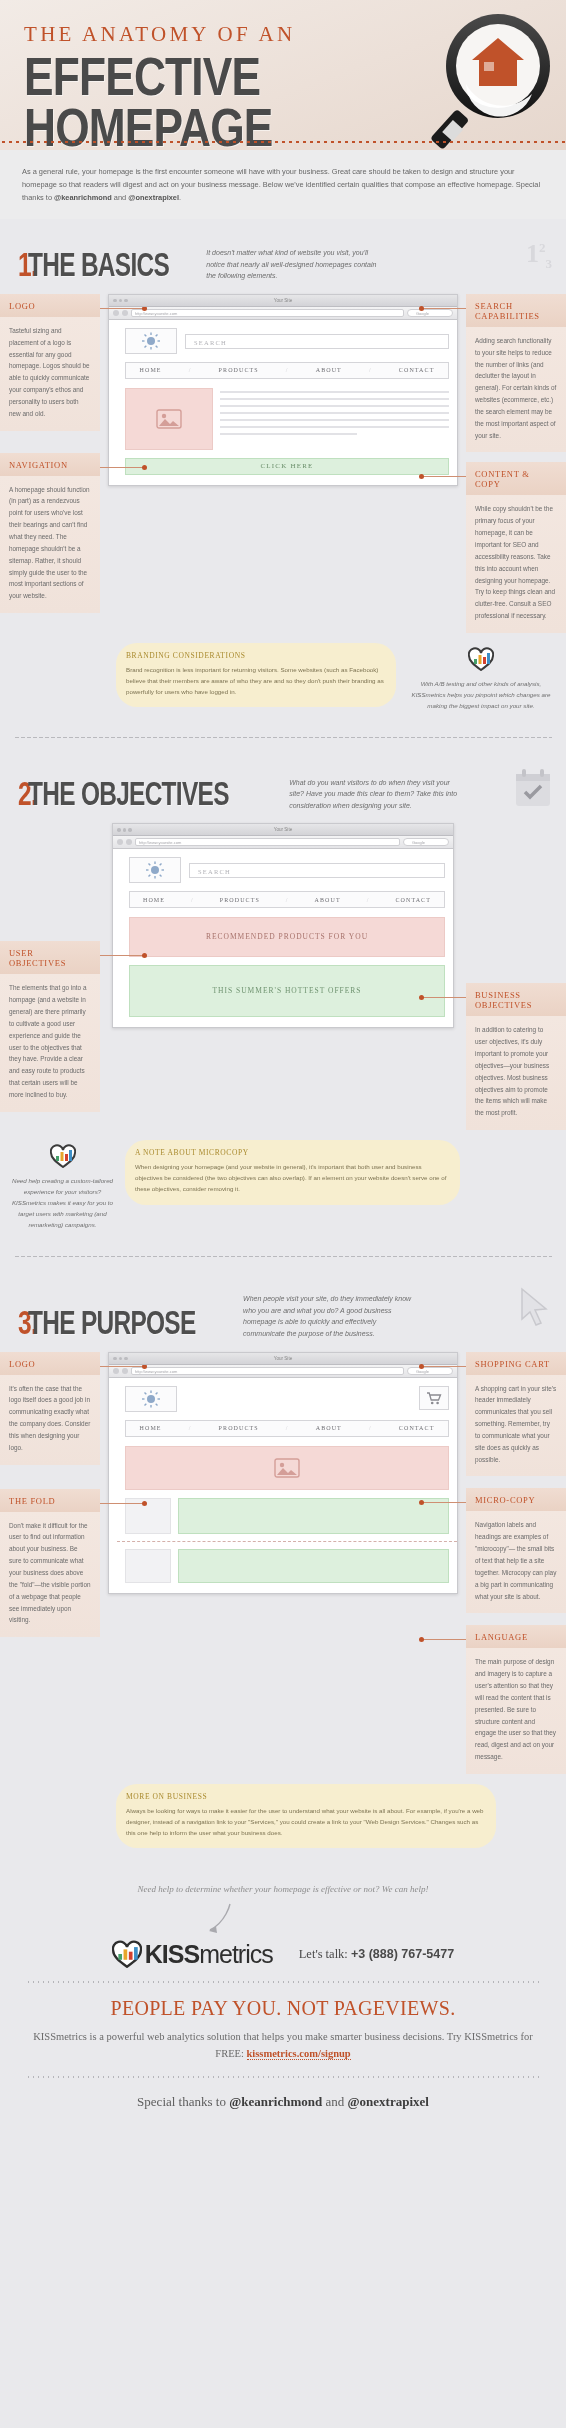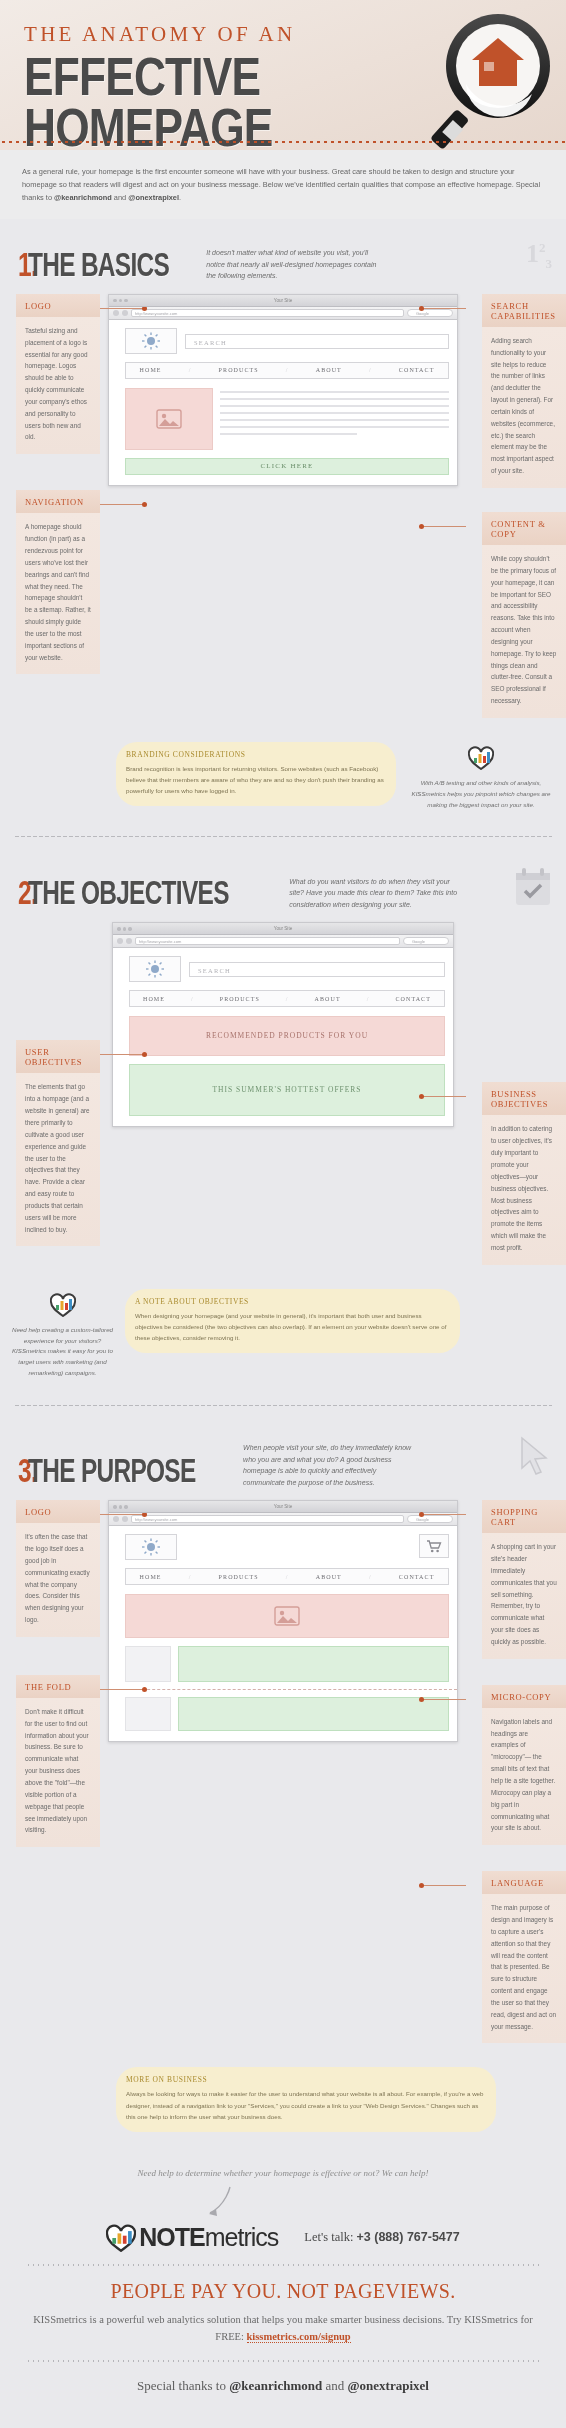--- a/index.html
+++ b/index.html
@@ -58,21 +58,21 @@
     font-style:italic; font-size:7px; line-height:1.65; color:#6d6d6d;
     max-width:175px; margin-left:-28px; padding-bottom:2px;
   }
   .sec-deco { position:absolute; right:14px; top:20px; color:#d8d8dc; }
 
   
   .cols { display:flex; align-items:flex-start; padding:0 0 4px 0; }
   .col-side { width:100px; flex:none; }
   .col-mid  { flex:1; padding:0 8px; }
 
-  .card { margin-bottom:14px; position:relative;padding-left:16px; }
+  .card { position:relative; }
   .card-title {
     font-family:"Liberation Serif", serif;
     color:#c0522a; font-size:8.5px; letter-spacing:.7px; font-weight:400;
     padding:7px 9px 6px 9px;
     background:linear-gradient(#f0ddd2,#ead2c4);
   }
   .card-body {
     font-size:6.4px; line-height:1.85; color:#6b6b6b;
     padding:8px 9px 11px 9px;
     background:linear-gradient(#f3e7e0,#f0e2da);
@@ -468,21 +468,21 @@
       <svg width="26" height="24" viewBox="0 0 26 24">
         <path d="M13 23C6 18 1 14 1 9a6 6 0 0 1 12-3 6 6 0 0 1 12 3c0 5-5 9-12 14z" fill="#fff" stroke="#3b3b3b" stroke-width="2"></path>
         <rect x="6" y="12" width="3" height="5" fill="#45a06b"></rect>
           <rect x="10.5" y="8" width="3" height="9" fill="#e8a62c"></rect>
         <rect x="15" y="10" width="3" height="7" fill="#d4412f"></rect>
           <rect x="19" y="6" width="3" height="11" fill="#3d8fc6"></rect>
       </svg>
       <p>Need help creating a custom-tailored experience for your visitors? KISSmetrics makes it easy for you to target users with marketing (and remarketing) campaigns.</p>
     </div>
     <div class="note" style="margin-right:96px">
-      <div class="note-title">A NOTE ABOUT OBJECTIVES</div>
+      <div class="note-title">A NOTE ABOUT MICROCOPY</div>
       <div class="note-body">When designing your homepage (and your website in general), it's important that both user and business objectives be considered (the two objectives can also overlap). If an element on your website doesn't serve one of these objectives, consider removing it.</div>
     </div>
   </div>
 
   <div class="divider"></div>
 
   <div class="sec-head">
     <div class="sec-num">3.</div>
     <div class="sec-title">THE PURPOSE</div>
     <div class="sec-desc">When people visit your site, do they immediately know who you are and what you do? A good business homepage is able to quickly and effectively communicate the purpose of the business.</div>
@@ -628,21 +628,21 @@
 
   <div class="brandrow">
     <div class="kisslogo">
       <svg width="30" height="28" viewBox="0 0 26 24">
         <path d="M13 23C6 18 1 14 1 9a6 6 0 0 1 12-3 6 6 0 0 1 12 3c0 5-5 9-12 14z" fill="#fff" stroke="#2e2e2e" stroke-width="2"></path>
         <rect x="5.5" y="12" width="3.2" height="5" fill="#45a06b"></rect>
           <rect x="10" y="8" width="3.2" height="9" fill="#e8a62c"></rect>
         <rect x="14.6" y="10" width="3.2" height="7" fill="#d4412f"></rect>
           <rect x="19.1" y="6" width="3.2" height="11" fill="#3d8fc6"></rect>
       </svg>
-      <div class="txt"><span>NOTE</span><span class="light">metrics</span></div>
+      <div class="txt"><span>KISS</span><span class="light">metrics</span></div>
     </div>
     <div class="talk">
       <span>Let's talk:</span>
       <b>+3 (888) 767-5477</b>
     </div>
   </div>
 
   <div class="dotline"></div>
 
   <div class="pitch">

